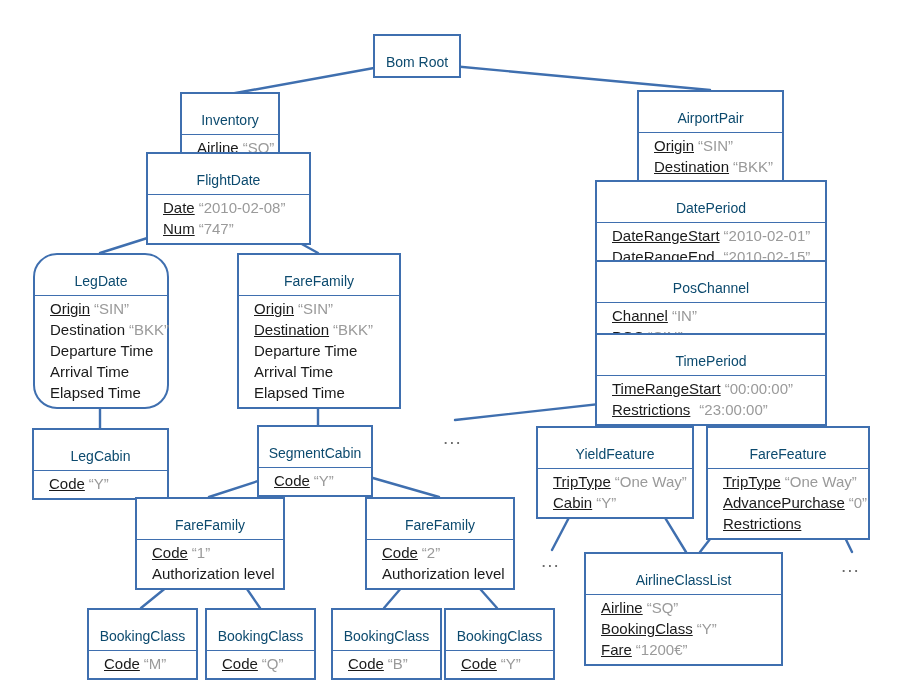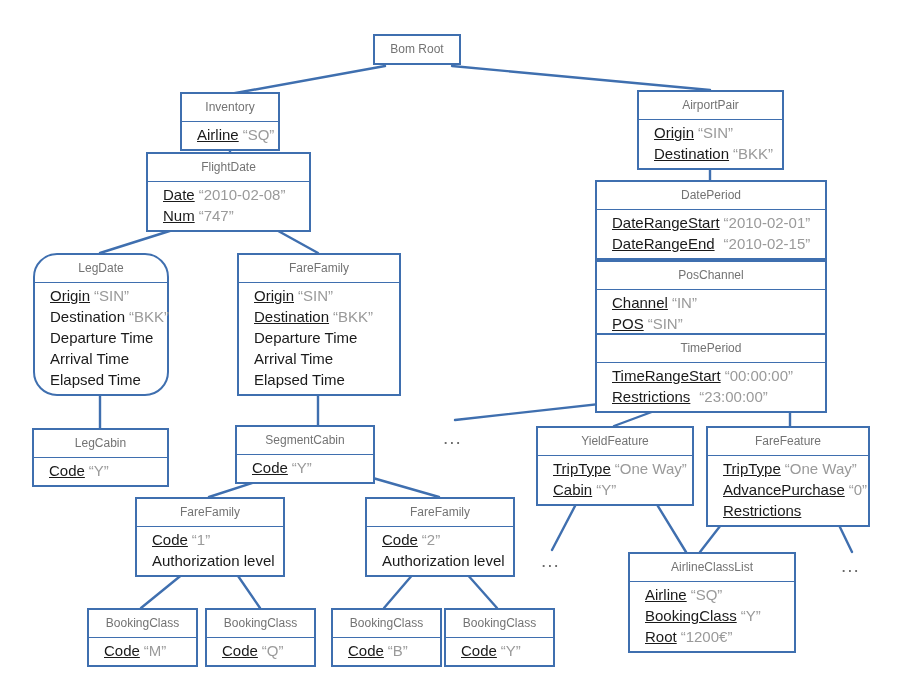--- a/index.html
+++ b/index.html
@@ -11,24 +11,24 @@
   svg.edges{position:absolute;left:0;top:0;width:905px;height:696px;pointer-events:none;}
   .node{
     position:absolute;
     box-sizing:border-box;
     border:2px solid #3F6FAF;
     background:#ffffff;
     z-index:5;
   }
   .node .title{
     text-align:center;
-    color:#737373;
-    font-size:12px;
+    color:#0c4a6e;
+    font-size:14px;
     line-height:22px;
-    padding:2px 6px 3px 6px;
+    padding:15px 6px 3px 6px;
     border-bottom:1.5px solid #3F6FAF;
     white-space:nowrap;
   }
   .node .attrs{
     padding:2px 6px 4px 7px;
     margin-left:8px;
   }
   .attr{
     font-size:15px;
     line-height:21px;
@@ -172,21 +172,21 @@
 
   <div class="node" style="left:32px;top:428px;width:137px;">
     <div class="title">LegCabin</div>
     <div class="attrs">
       <div class="attr">
         <span class="k u">Code</span><span class="v">“Y”</span>
       </div>
     </div>
   </div>
 
-  <div class="node" style="left:235px;top:425px;width:140px;">
+  <div class="node" style="left:257px;top:425px;width:116px;">
     <div class="title">SegmentCabin</div>
     <div class="attrs">
       <div class="attr">
         <span class="k u">Code</span><span class="v">“Y”</span>
       </div>
     </div>
   </div>
 
   <div class="node" style="left:135px;top:497px;width:150px;">
     <div class="title">FareFamily</div>
@@ -316,31 +316,31 @@
       </div>
       <div class="attr">
         <span class="k u">AdvancePurchase</span><span class="v">“0”</span>
       </div>
       <div class="attr">
         <span class="k u">Restrictions</span>
       </div>
     </div>
   </div>
 
-  <div class="node" style="left:628px;top:552px;width:168px;">
+  <div class="node" style="left:584px;top:552px;width:199px;">
     <div class="title">AirlineClassList</div>
     <div class="attrs">
       <div class="attr">
         <span class="k u">Airline</span><span class="v">“SQ”</span>
       </div>
       <div class="attr">
         <span class="k u">BookingClass</span><span class="v">“Y”</span>
       </div>
       <div class="attr">
-        <span class="k u">Root</span><span class="v">“1200€”</span>
+        <span class="k u">Fare</span><span class="v">“1200€”</span>
       </div>
     </div>
   </div>
 
   <div class="ellipsis" style="left:443px;top:428px;">...</div>
   <div class="ellipsis" style="left:541px;top:551px;">...</div>
   <div class="ellipsis" style="left:841px;top:556px;">...</div>
 
 </div>
 

